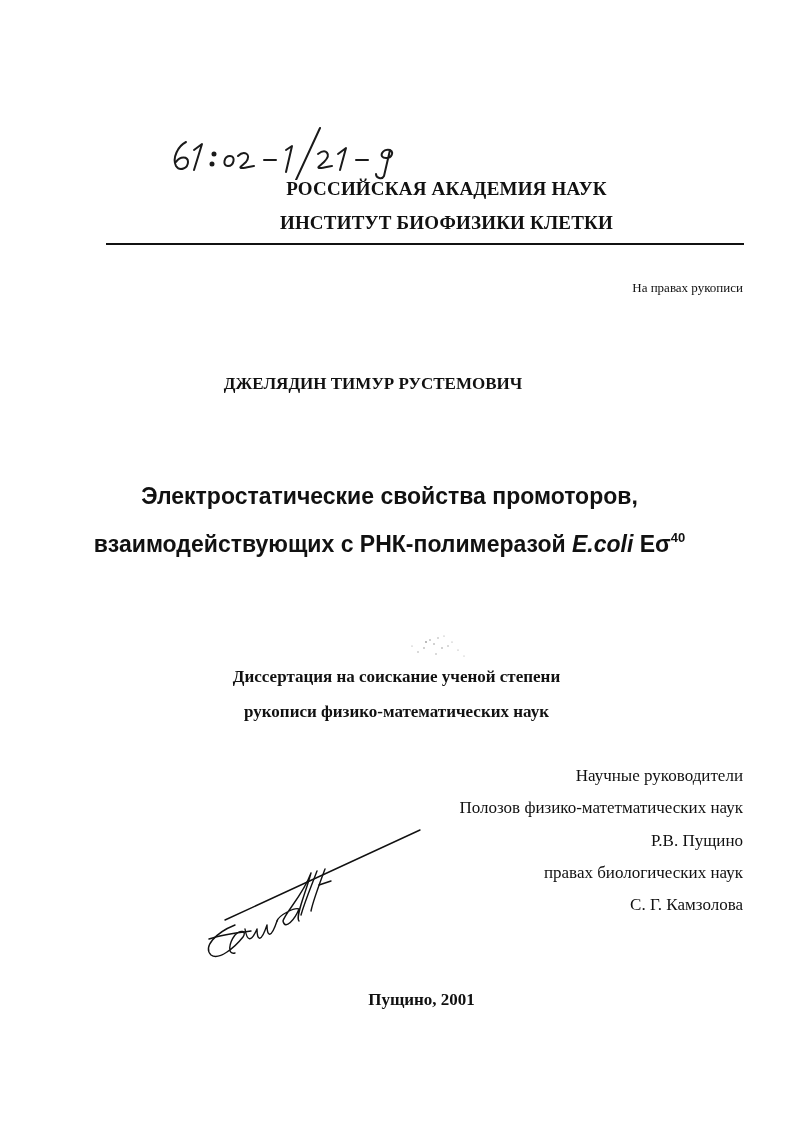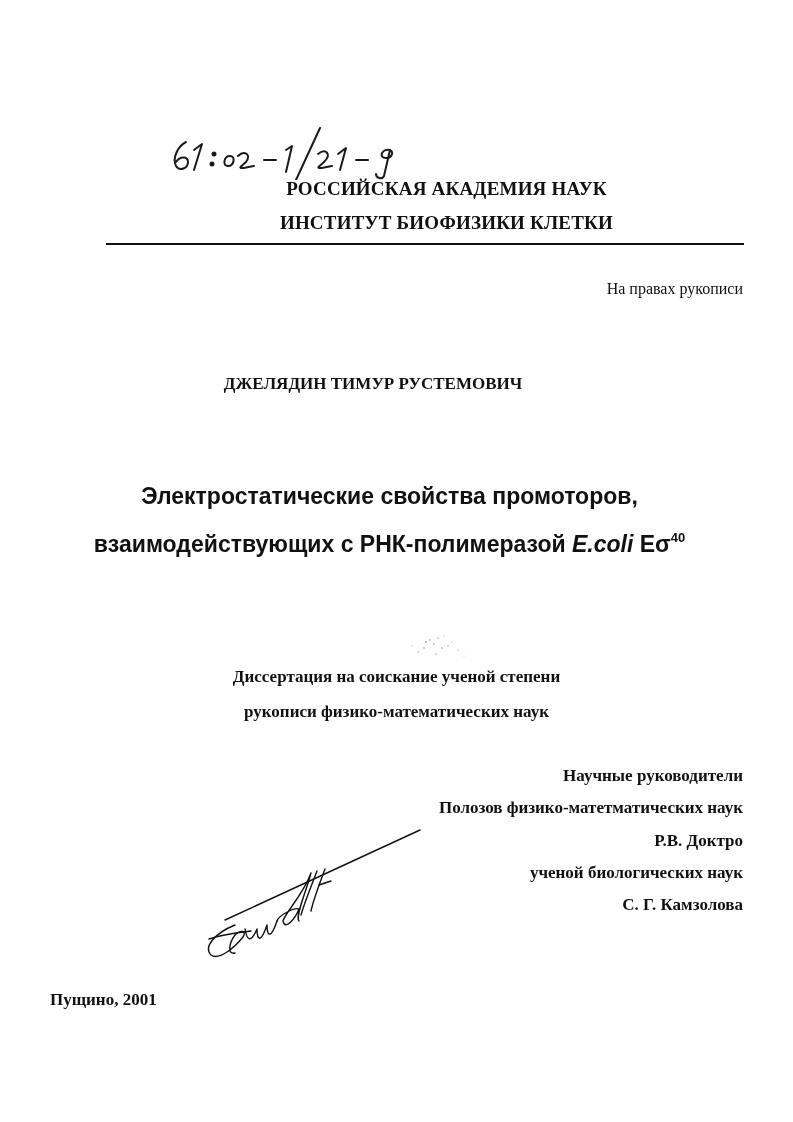--- a/index.html
+++ b/index.html
@@ -34,21 +34,21 @@
     .rule {
       left: 106px;
       top: 243px;
       width: 638px;
       height: 2px;
       background: #111;
     }
     .rights {
       top: 280px;
       right: 50px;
-      font-size: 16px;
+      font-size: 13px;
       text-align: center;
     }
     .author {
       top: 374px;
       left: 0; width: 696px;
       text-align: center;
       font-weight: bold;
       font-size: 17px;
       padding-left: 50px;
       box-sizing: border-box;
@@ -75,36 +75,36 @@
       text-align: center;
       font-weight: bold;
       font-size: 17px;
       box-sizing: border-box;
     }
     .degree-1 { top: 667px; }
     .degree-2 { top: 702px; }
     .sup-block {
       right: 50px;
       text-align: center;
-      font-weight: bold;
+      font-weight: normal;
       font-size: 17px;
     }
     .sup-1 { top: 766px; }
     .sup-2 { top: 798px; }
     .sup-3 { top: 831px; }
     .sup-4 { top: 863px; }
     .sup-5 { top: 895px; }
     .signature {
       left: 195px; top: 825px;
       width: 230px; height: 150px;
     }
     .place {
       top: 990px;
       left: 0; width: 793px;
-      text-align: left;
+      text-align: center;
       font-weight: bold;
       font-size: 17px;
       padding-left: 50px;
       box-sizing: border-box;
     }
   </style>
 </head>
 <body>
 
 <div class="abs handwritten-code" title="">
@@ -171,22 +171,22 @@
         <circle cx="66" cy="28" r="0.5"></circle>
     </g>
   </svg>
 </div>
 
 <div class="abs degree degree-1">Диссертация на соискание ученой степени</div>
 <div class="abs degree degree-2">рукописи физико-математических наук</div>
 
 <div class="abs sup-block sup-1">Научные руководители</div>
 <div class="abs sup-block sup-2">Полозов физико-матетматических наук</div>
-<div class="abs sup-block sup-3">Р.В. Доктро</div>
-<div class="abs sup-block sup-4">ученой биологических наук</div>
+<div class="abs sup-block sup-3">Р.В. Пущино</div>
+<div class="abs sup-block sup-4">правах биологических наук</div>
 <div class="abs sup-block sup-5">С. Г. Камзолова</div>
 
 <div class="abs signature">
   <svg width="230" height="150" viewBox="0 0 230 150">
     <g fill="none" stroke="#111" stroke-width="1.4" stroke-linecap="round" stroke-linejoin="round">
 
       <path d="M30 95 L225 5"></path>
 
       <path d="M40 100 C20 108 8 122 16 130 C24 136 40 122 48 112 C52 106 46 104 40 110 C34 118 32 130 40 128"></path>
       <path d="M14 114 C26 110 40 108 56 106"></path>

